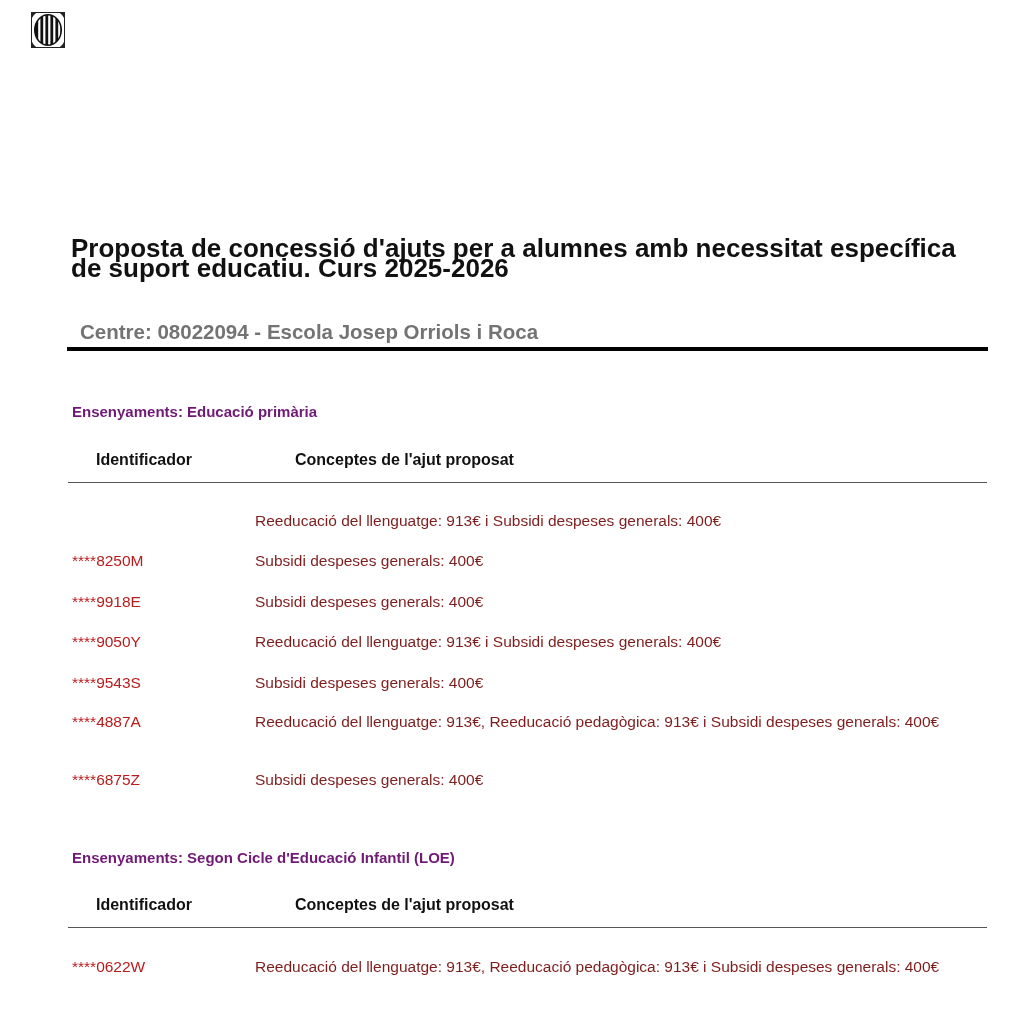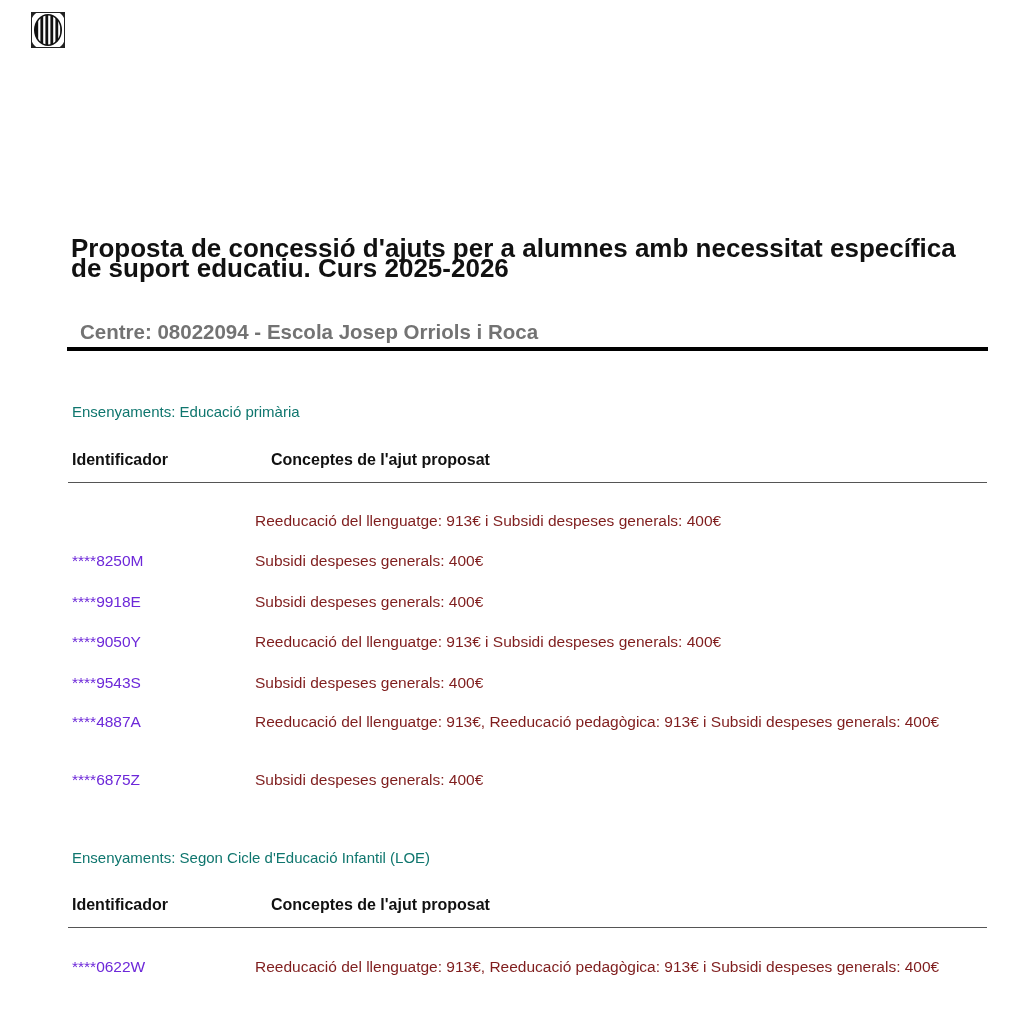--- a/index.html
+++ b/index.html
@@ -64,31 +64,32 @@
       top: 347px;
       width: 921px;
       height: 4px;
       background: #000;
     }
 
     .section-title {
       position: absolute;
       left: 72px;
       font-size: 15px;
-      font-weight: normal;
-      color: #0f766e;
+      font-weight: bold;
+      color: #701a75;
       line-height: 18px;
       margin: 0;
     }
     .col-head {
       position: absolute;
       font-size: 16px;
       font-weight: bold;
       color: #111;
       line-height: 18px;
+      margin-left: 24px;
     }
     .col-id { left: 72px; }
     .col-concept { left: 271px; }
     .head-rule {
       position: absolute;
       left: 68px;
       width: 919px;
       height: 1px;
       background: #555;
     }
@@ -96,21 +97,21 @@
       position: absolute;
       left: 0;
       width: 1036px;
     }
     .cell-id {
       position: absolute;
       left: 72px;
       top: 0;
       font-size: 15.5px;
       line-height: 16px;
-      color: #6d28d9;
+      color: #b91c1c;
       white-space: nowrap;
     }
     .cell-concept {
       position: absolute;
       left: 255px;
       top: 0;
       width: 700px;
       font-size: 15.5px;
       line-height: 16px;
       color: #7f1d1d;

